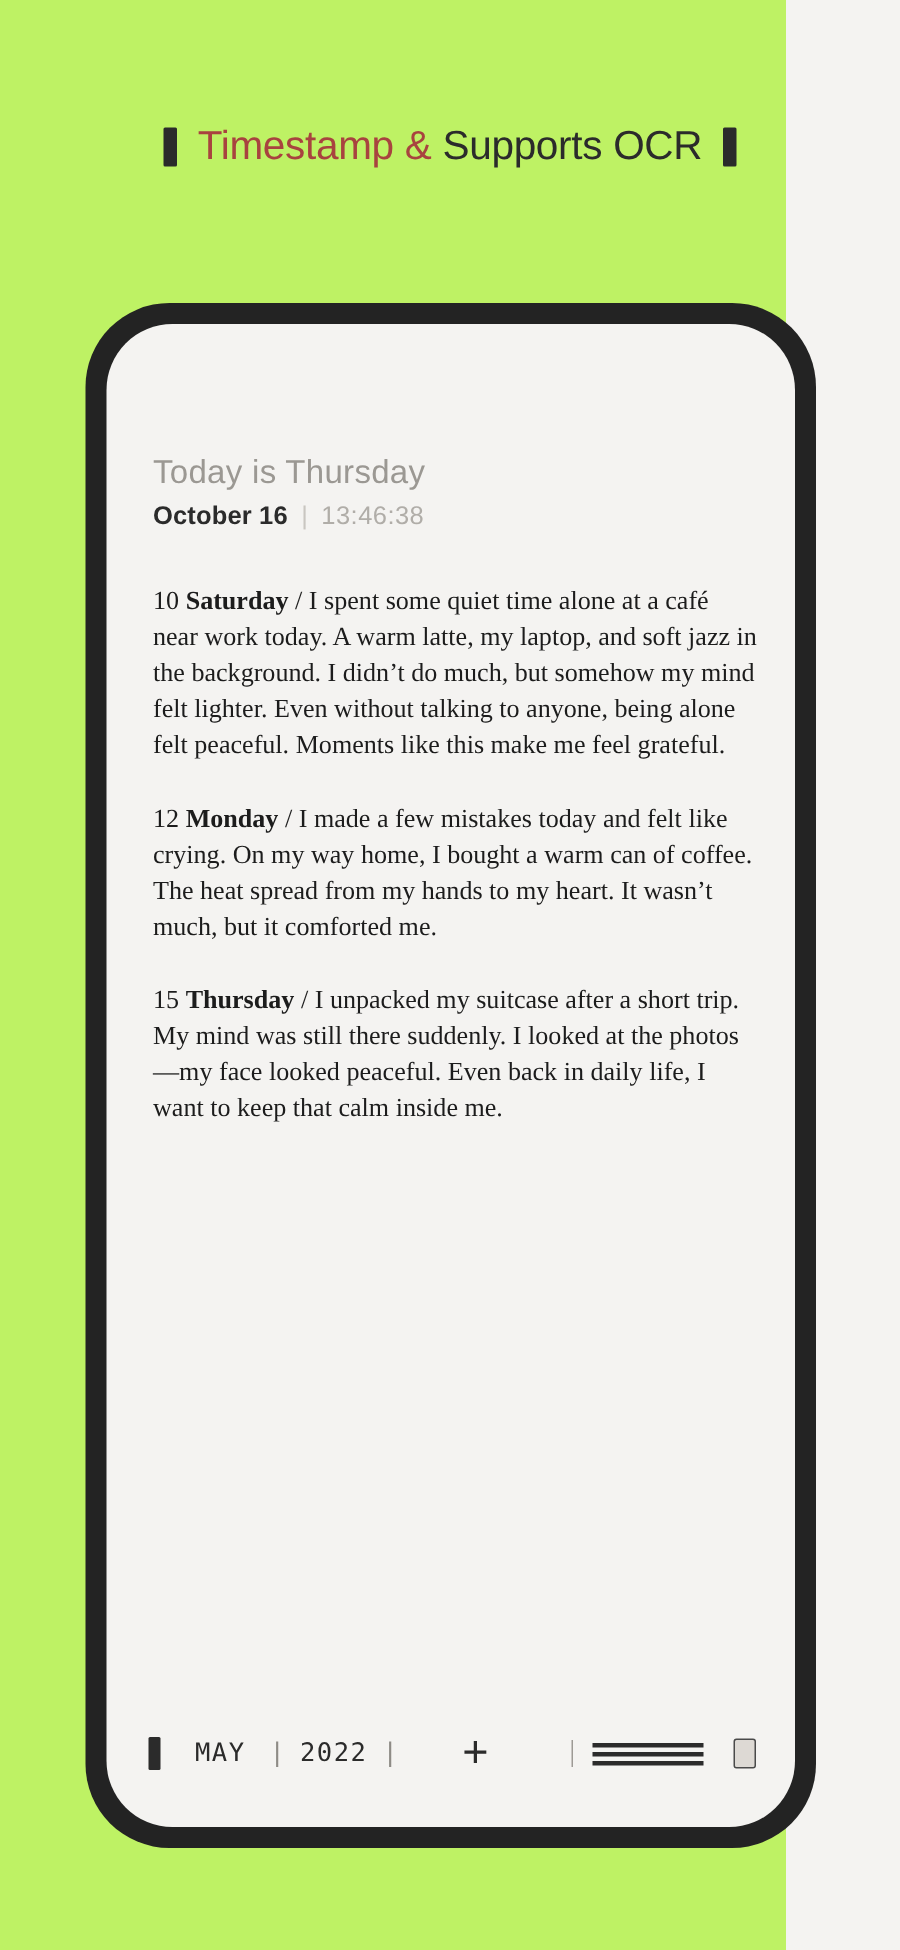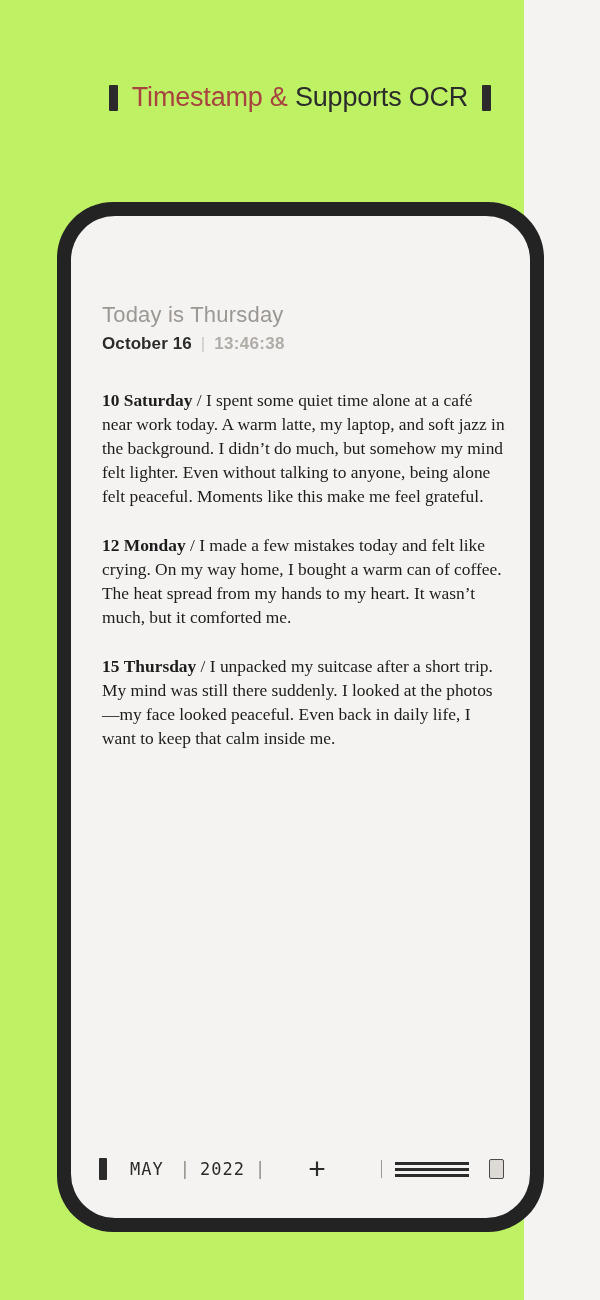--- a/index.html
+++ b/index.html
@@ -83,37 +83,37 @@
     align-items: flex-end;
     gap: 9px;
     font-size: 17px;
   }
   .date-main {
     color: #2b2b2b;
     font-weight: 700;
     letter-spacing: 0.1px;
   }
   .date-sep { color: #c9c6c1; font-weight: 400; }
-  .date-time { color: #b0ada8; font-weight: 700; letter-spacing: 0.3px; }
+  .date-time { color: #b0ada8; font-weight: 400; letter-spacing: 0.3px; }
 
   
   .entries {
     position: absolute;
     top: 172px;
     left: 31px;
     right: 25px;
     font-family: "Liberation Serif", serif;
     color: #1c1c1c;
     font-size: 17.4px;
     line-height: 24px;
   }
   .entry { margin-bottom: 25px; }
   .entry:last-child { margin-bottom: 0; }
   .entry p { margin: 0; }
-  .entry .daynum { font-weight: 700; }
+  .entry .daynum { font-weight: 400; }
   .entry .dayname { font-weight: 700; }
   .entry .dayname.accent { color: #a8433f; }
   .entry .slash { font-weight: 400; }
   .entry .cont { display: block; margin-top: 24px; }
 
   
   .bottom-bar {
     position: absolute;
     bottom: 32px;
     left: 28px;

